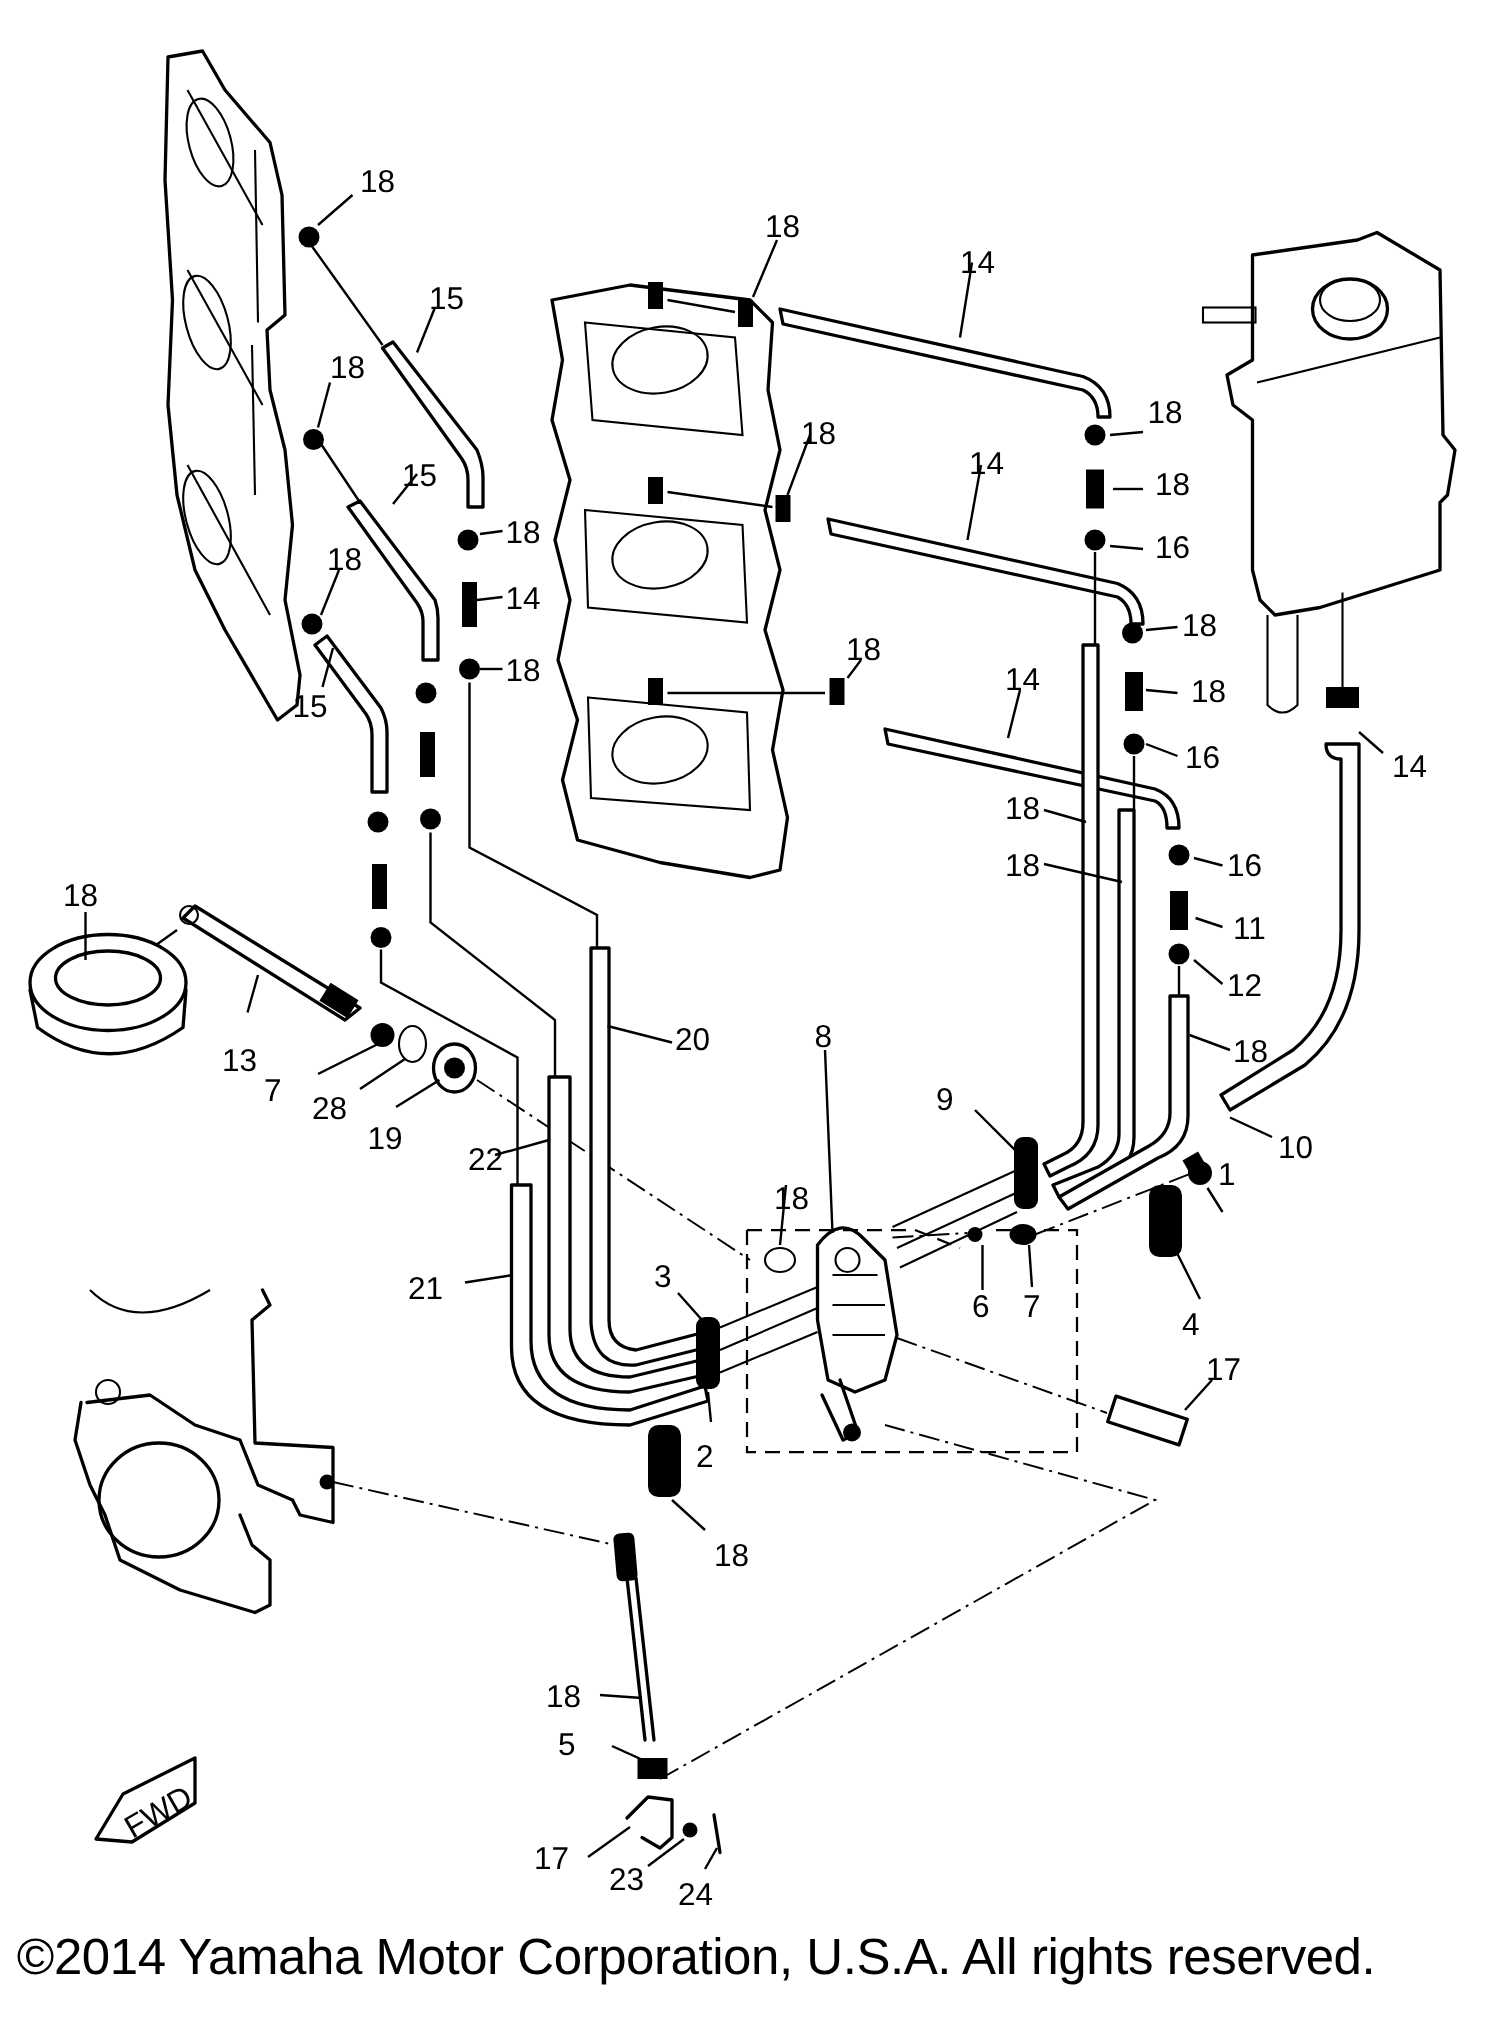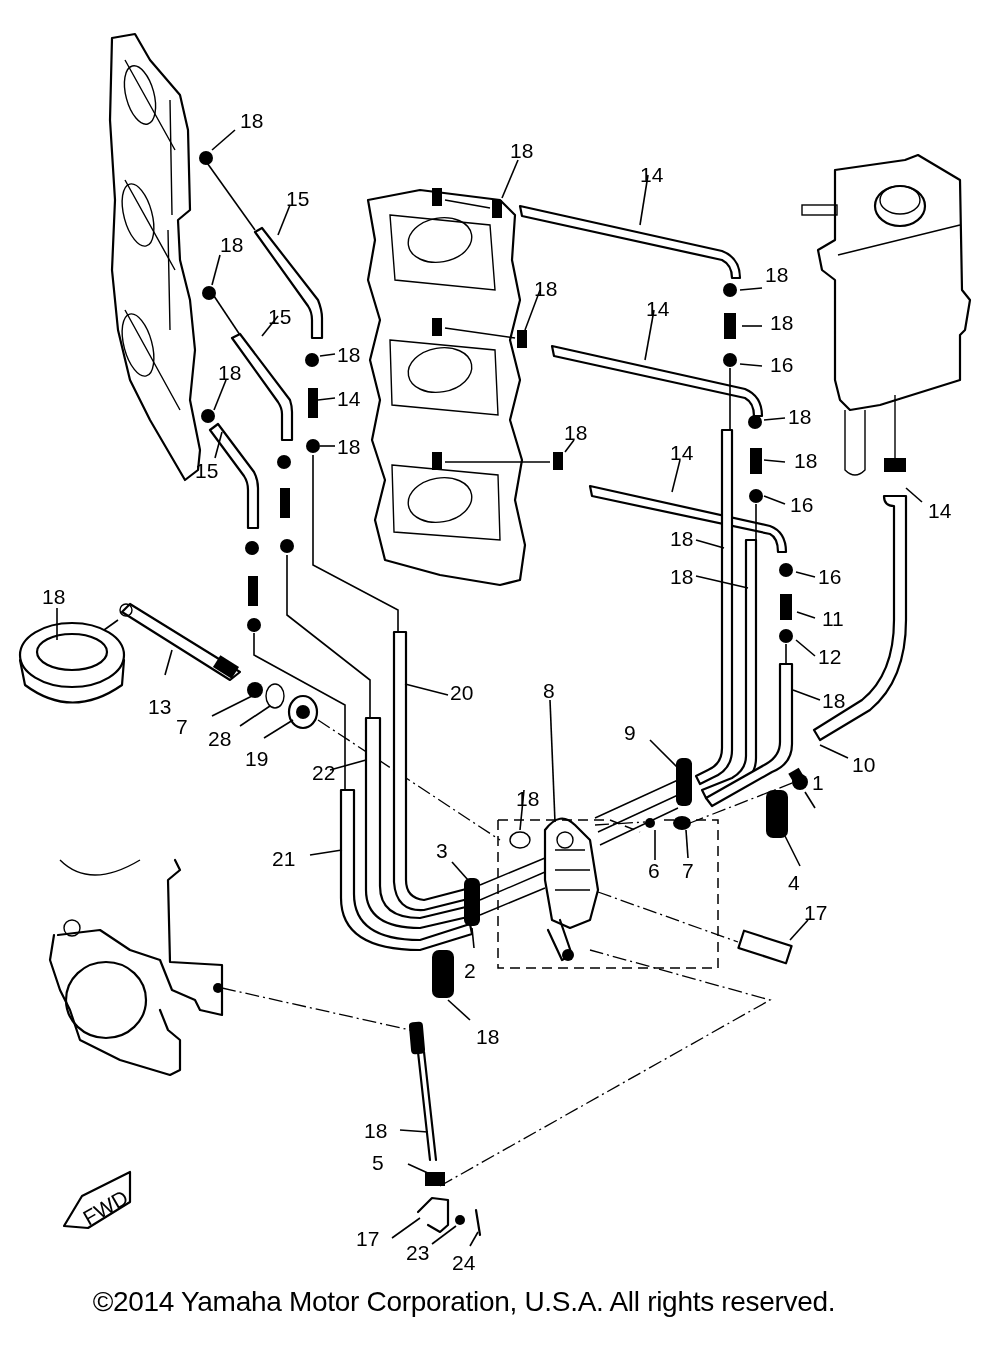--- a/index.html
+++ b/index.html
@@ -8,21 +8,21 @@
   #diagram { position: absolute; left: 0; top: 0; width: 1000px; height: 1300px; }
   .ln { stroke: #000; stroke-width: 2.2; fill: none; stroke-linecap: round; stroke-linejoin: round; }
   .thin { stroke: #000; stroke-width: 1.4; fill: none; }
   .lead { stroke: #000; stroke-width: 1.6; fill: none; }
   .dash { stroke: #000; stroke-width: 1.5; fill: none; stroke-dasharray: 10 6; }
   .dashdot { stroke: #000; stroke-width: 1.3; fill: none; stroke-dasharray: 14 4 2 4; }
   .blk { fill: #000; }
   .hose { stroke: #000; stroke-width: 2.2; fill: #fff; stroke-linejoin: round; }
   .lbl { font-family: "Liberation Sans", sans-serif; font-size: 21px; fill: #000; font-weight: normal; }
   #copyright { position: absolute; left: 0; width: 928px; top: 1286px; text-align: center;
-               font-family: "Liberation Sans", sans-serif; font-size: 28px; color: #000; letter-spacing: -0.3px; }
+               font-family: "Liberation Sans", sans-serif; font-size: 34px; color: #000; letter-spacing: -0.3px; }
 </style>
 </head>
 <body>
 
 <svg id="diagram" viewBox="0 0 1000 1300" xmlns="http://www.w3.org/2000/svg">
 
   <g>
     <path class="ln" d="M112,38 L135,34 L150,60 L180,95 L188,130 L190,210 L178,220 L180,260 L190,300 L195,350 L190,400 L200,450 L198,470 L185,480 L150,420 L130,380 L118,330 L112,270 L115,200 L110,120 Z"></path>
     <ellipse class="thin" cx="140" cy="95" rx="14" ry="30" transform="rotate(-15 140 95)"></ellipse>
     <ellipse class="thin" cx="138" cy="215" rx="14" ry="32" transform="rotate(-15 138 215)"></ellipse>

